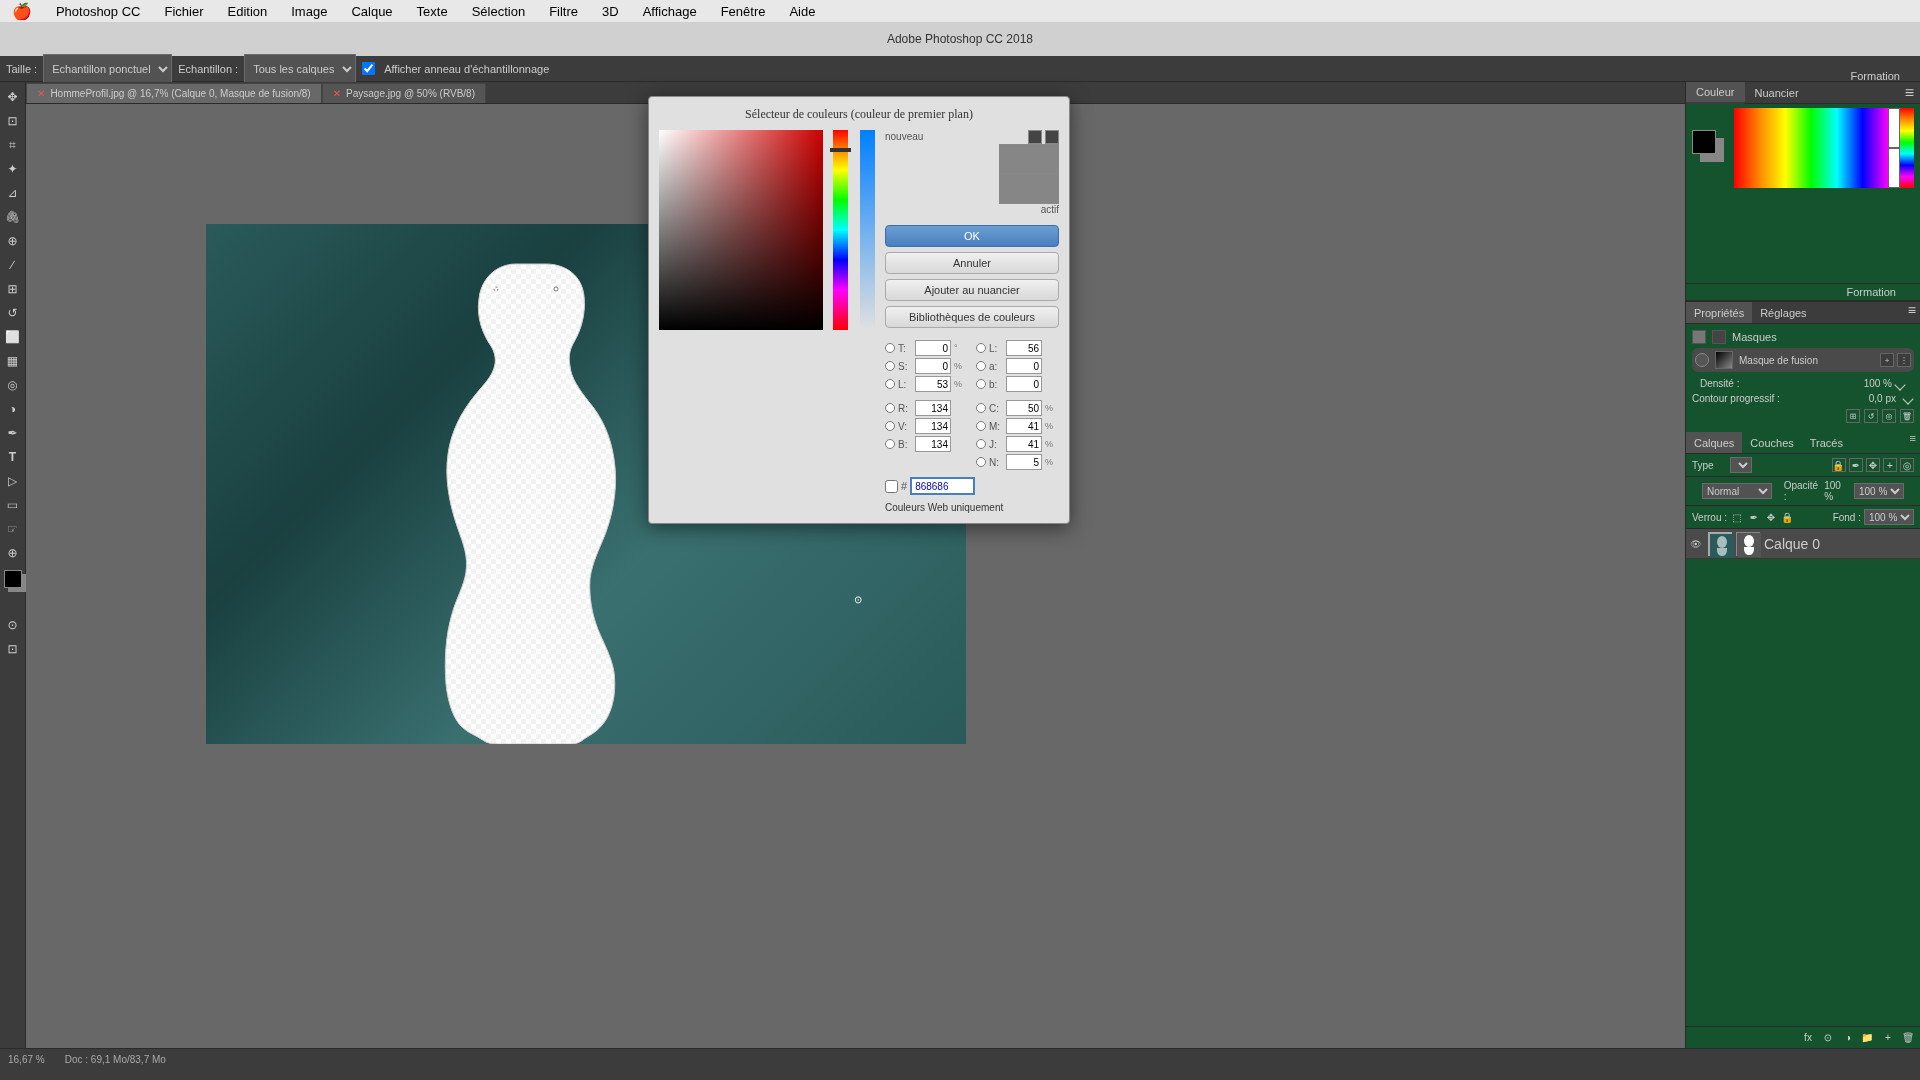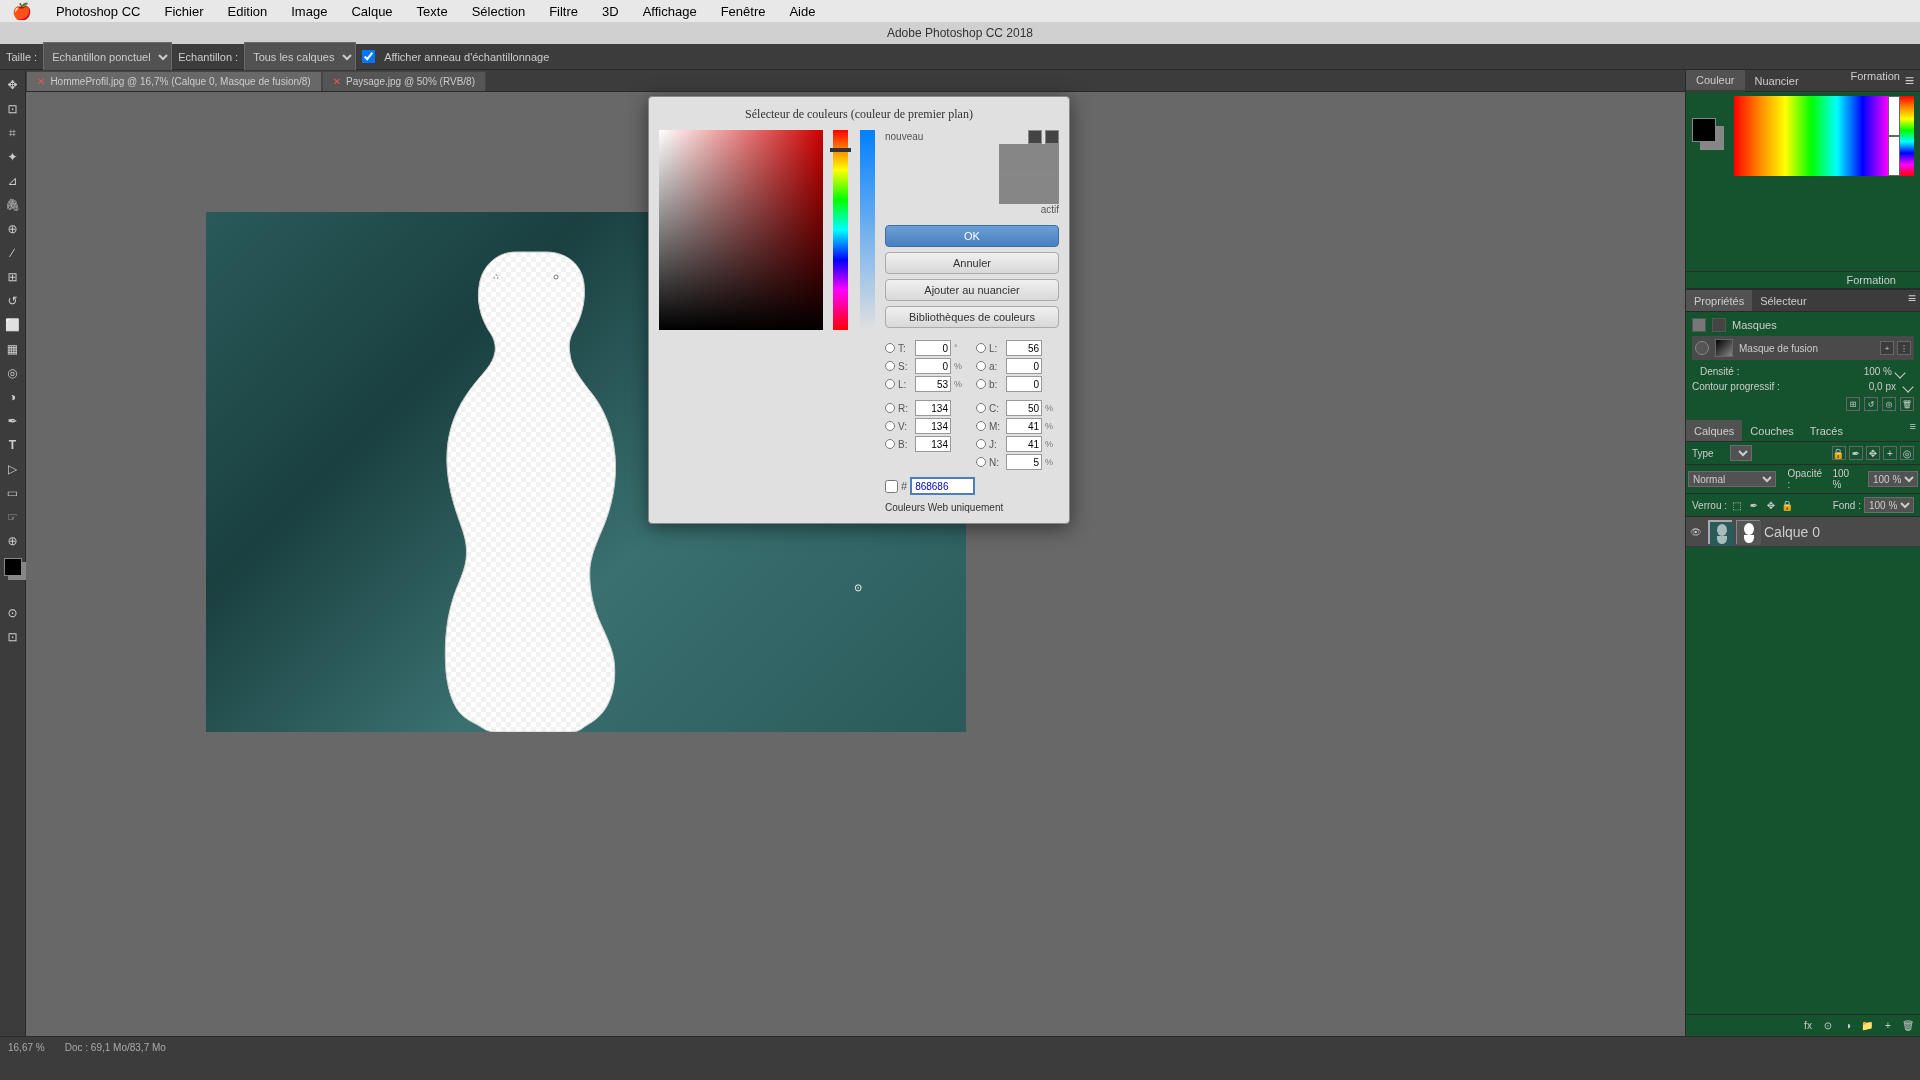--- a/index.html
+++ b/index.html
@@ -24,21 +24,21 @@
       gap: 16px;
       color: #000;
       font-size: 13px;
     }
     .menu-item { cursor: pointer; padding: 0 4px; }
     .menu-apple { font-size: 16px; }
 
     
     #title-bar {
       width: 100%;
-      height: 22px;
+      height: 34px;
       background: #d0d0d0;
       display: flex;
       align-items: center;
       justify-content: center;
       font-size: 12px;
       color: #333;
     }
 
     
     #toolbar {
@@ -254,21 +254,21 @@
     }
     .layers-select {
       background: #525252;
       border: 1px solid #6a6a6a;
       color: #ccc;
       font-size: 10px;
       height: 16px;
     }
 
     #blend-mode-row {
-      padding: 3px 2px;
+      padding: 3px 16px;
       display: flex;
       align-items: center;
       gap: 6px;
       border-bottom: 1px solid #2a2a2a;
     }
 
     #lock-row {
       padding: 3px 6px;
       display: flex;
       align-items: center;
@@ -680,33 +680,33 @@
       </div>
     </div>
 
     <div style="text-align:right;padding:2px 24px;font-size:11px;color:#ccc;border-bottom:1px solid #2a2a2a;">
       <span>Formation</span>
     </div>
 
     <div id="properties-section">
       <div id="props-tabs">
         <div class="props-tab active">Propriétés</div>
-        <div class="props-tab">Sélecteur</div>
+        <div class="props-tab">Réglages</div>
         <div style="flex:1"></div>
         <div style="padding:0 4px;cursor:pointer;font-size:14px;">≡</div>
       </div>
 
       <div id="masques-section">
         <div class="masques-row">
           <div style="width:14px;height:14px;background:#777;border:1px solid #555;"></div>
           <div style="width:14px;height:14px;border:1px solid #555;background:#444;"></div>
           <span style="font-size:11px;color:#ccc;font-weight:500;">Masques</span>
         </div>
 
-        <div class="masques-row" style="background:#4a4a4a;padding:3px;border-radius:0;">
+        <div class="masques-row" style="background:#4a4a4a;padding:3px;border-radius:6px;">
           <div style="width:14px;height:14px;">
             <div style="width:100%;height:100%;border-radius:50%;background:#555;border:1px solid #888;"></div>
           </div>
           <div style="width:18px;height:18px;background:linear-gradient(135deg,#000 0%,#888 100%);border:1px solid #666;"></div>
           <span style="font-size:10px;color:#ccc;">Masque de fusion</span>
           <div style="margin-left:auto;display:flex;gap:3px;">
             <div style="width:14px;height:14px;border:1px solid #666;background:#3c3c3c;display:flex;align-items:center;justify-content:center;font-size:8px;cursor:pointer;">+</div>
             <div style="width:14px;height:14px;border:1px solid #666;background:#3c3c3c;display:flex;align-items:center;justify-content:center;font-size:8px;cursor:pointer;">⋮</div>
           </div>
         </div>

